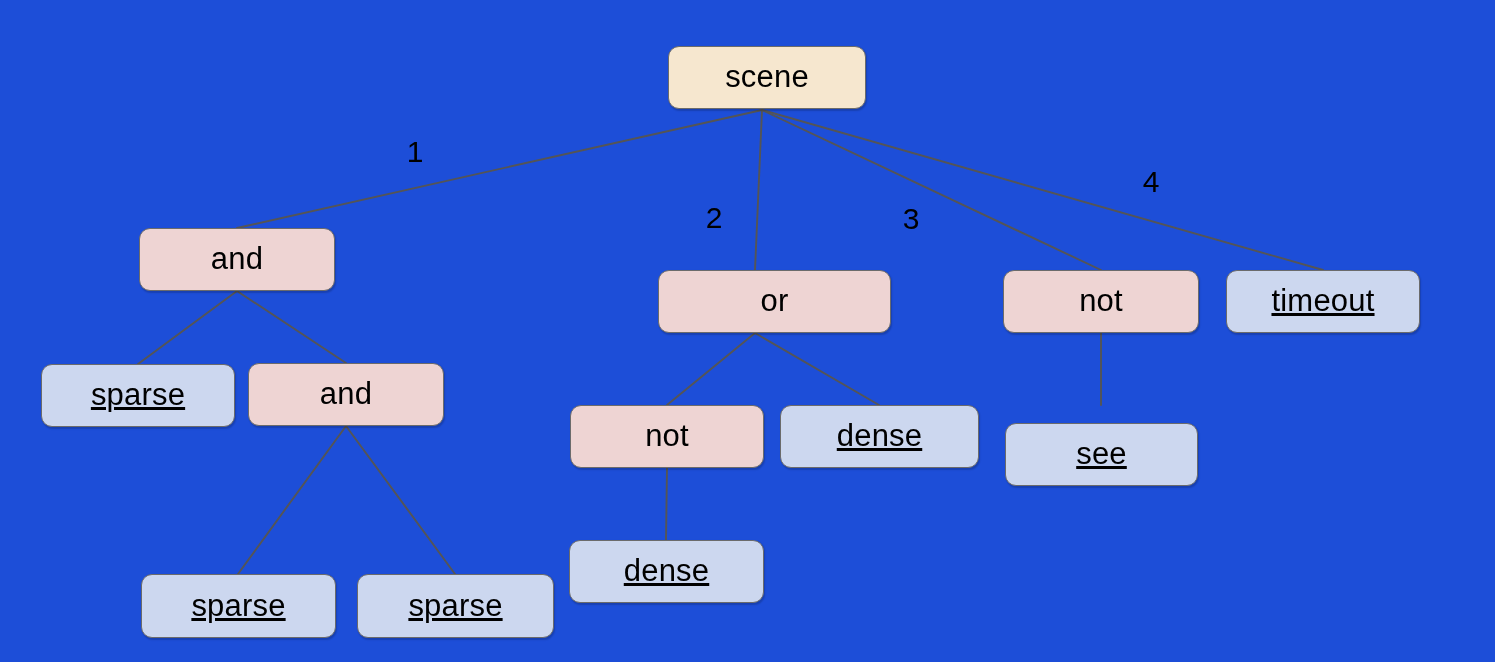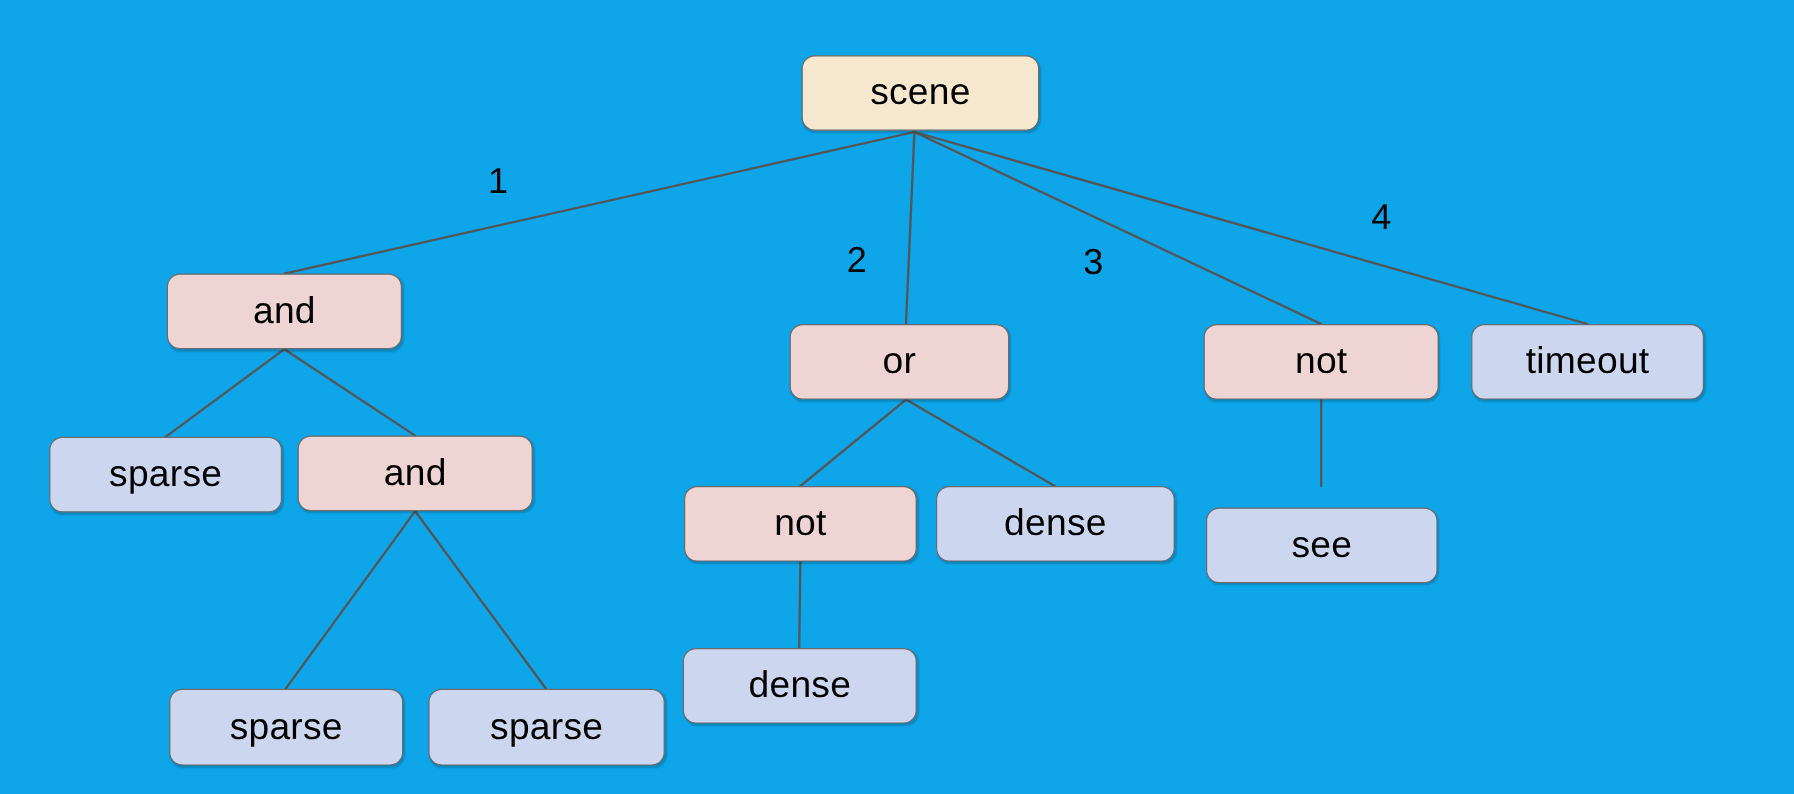--- a/index.html
+++ b/index.html
@@ -4,21 +4,21 @@
 <style>
   html, body {
     margin: 0;
     padding: 0;
     background: #ffffff;
   }
   #canvas {
     position: relative;
     width: 1495px;
     height: 662px;
-    background: #0ea5e9;
+    background: #1d4ed8;
     font-family: "Liberation Sans", sans-serif;
     overflow: hidden;
   }
   #edge-layer {
     position: absolute;
     left: 0;
     top: 0;
     width: 1495px;
     height: 662px;
     pointer-events: none;
@@ -32,21 +32,21 @@
     border: 1.6px solid #6b6b6b;
     border-radius: 11px;
     font-size: 31px;
     line-height: 1;
     color: #000000;
     letter-spacing: 0.2px;
     box-shadow: 1px 1.5px 1.5px rgba(0,0,0,0.18);
   }
   .node.root   { background: #f6e7cf; }
   .node.op     { background: #eed4d3; }
-  .node.leaf   { background: #ccd7ef; }
+  .node.leaf   { background: #ccd7ef; text-decoration: underline; }
   .node-label {
     pointer-events: none;
     white-space: nowrap;
     transform: translateY(-1px);
   }
   .edge-label {
     position: absolute;
     font-size: 30px;
     line-height: 1;
     color: #000000;
@@ -72,21 +72,21 @@
       <line x1="667" y1="468" x2="666" y2="540" stroke="#555555" stroke-width="1.9" stroke-linecap="round"></line>
       <line x1="1101" y1="333" x2="1101" y2="405" stroke="#555555" stroke-width="1.9" stroke-linecap="round"></line>
     </svg>
   <div id="node-layer">
       <div class="node root" style="left: 668px; top: 46px; width: 198px; height: 63px;">
         <span class="node-label">scene</span>
       </div>
       <div class="node op" style="left: 139px; top: 228px; width: 196px; height: 63px;">
         <span class="node-label">and</span>
       </div>
-      <div class="node op" style="left: 658px; top: 270px; width: 183px; height: 63px;">
+      <div class="node op" style="left: 658px; top: 270px; width: 233px; height: 63px;">
         <span class="node-label">or</span>
       </div>
       <div class="node op" style="left: 1003px; top: 270px; width: 196px; height: 63px;">
         <span class="node-label">not</span>
       </div>
       <div class="node leaf" style="left: 1226px; top: 270px; width: 194px; height: 63px;">
         <span class="node-label">timeout</span>
       </div>
       <div class="node leaf" style="left: 41px; top: 364px; width: 194px; height: 63px;">
         <span class="node-label">sparse</span>

